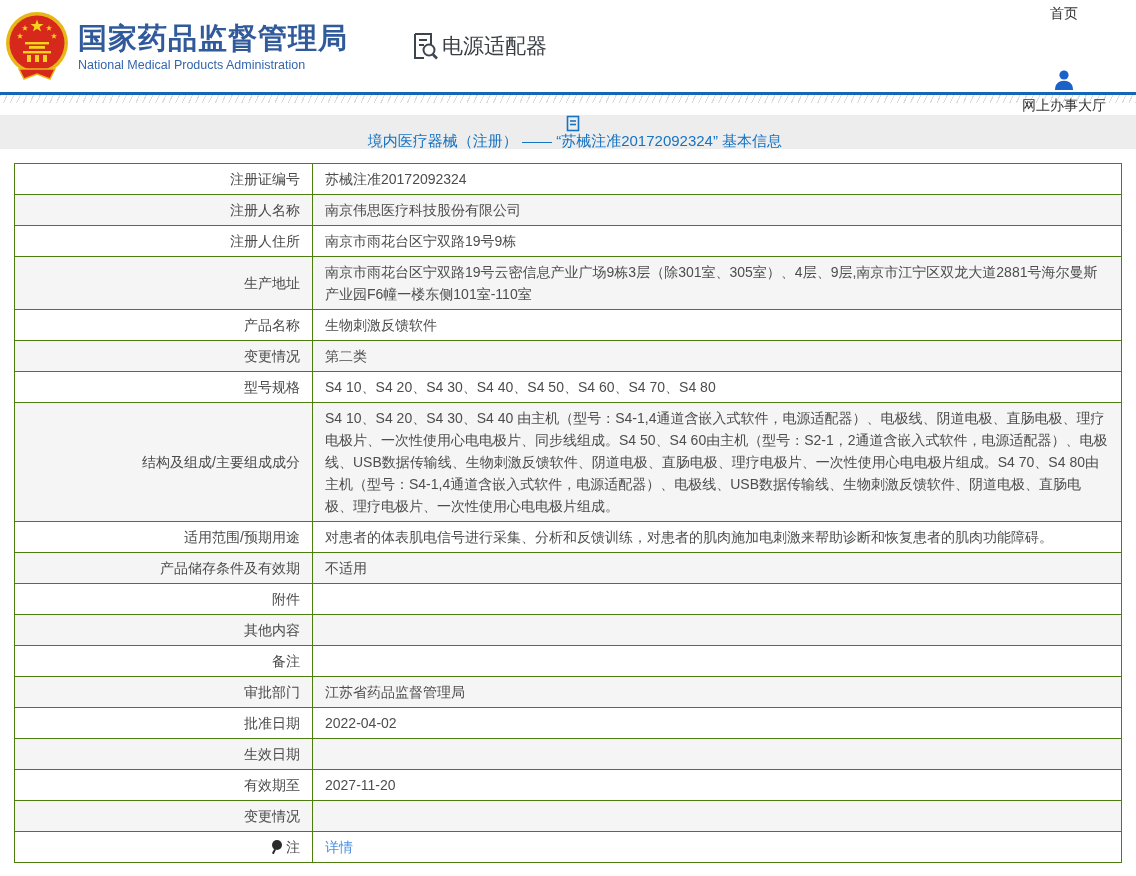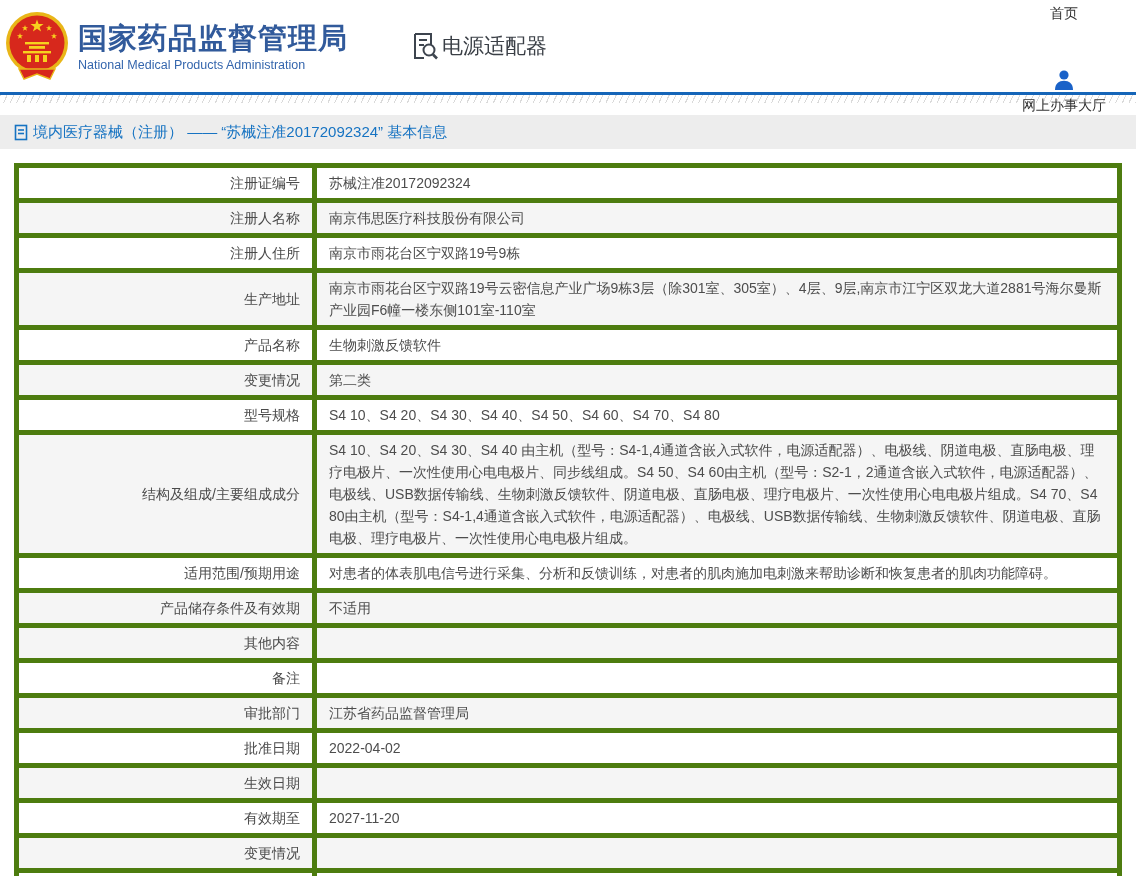--- a/index.html
+++ b/index.html
@@ -28,32 +28,32 @@
   .nav-item span.nav-label { font-size:14px; color:#333; margin-top:6px; }
   
   .blue-line { height:3px; background:#1565b8; }
   .hatch {
     height:8px;
     background:repeating-linear-gradient(115deg,#dadada 0 1px,#ffffff 1px 6px);
   }
   
   .breadcrumb {
     margin-top:12px; height:34px; background:#ededed;
-    display:flex; align-items:center; padding-left:14px;
+    display:flex; align-items:center; padding-left:14px;flex-direction:column;
   }
   .bc-icon { display:flex; margin-right:5px; }
   .bc-text { font-size:15px; color:#1673c2; }
   
   .info-table {
     margin:14px; width:1108px;
     border-collapse:collapse; table-layout:fixed;
     font-size:14px;
   }
   .info-table th, .info-table td {
-    border:5px solid #4d7c0f;
+    border:1px solid #4d7c0f;
     padding:4px 12px; line-height:22px; height:22px;
     vertical-align:middle;
   }
   .info-table th {
     width:298px; text-align:right; font-weight:normal; color:#4a4a4a;
   }
   .info-table td { text-align:left; color:#4d4d4d; word-break:break-all; }
   .info-table tr.alt { background:#f5f5f5; }
   .info-table a { color:#4a90e2; text-decoration:none; cursor:pointer; }
   .note-icon { display:inline-block; width:11px; height:13px; position:relative; margin-right:3px; vertical-align:-1px; }
@@ -179,20 +179,24 @@
         <td>S4 10、S4 20、S4 30、S4 40 由主机（型号：S4-1,4通道含嵌入式软件，电源适配器）、电极线、阴道电极、直肠电极、理疗电极片、一次性使用心电电极片、同步线组成。S4 50、S4 60由主机（型号：S2-1，2通道含嵌入式软件，电源适配器）、电极线、USB数据传输线、生物刺激反馈软件、阴道电极、直肠电极、理疗电极片、一次性使用心电电极片组成。S4 70、S4 80由主机（型号：S4-1,4通道含嵌入式软件，电源适配器）、电极线、USB数据传输线、生物刺激反馈软件、阴道电极、直肠电极、理疗电极片、一次性使用心电电极片组成。</td>
       </tr>
       <tr>
         <th>适用范围/预期用途</th>
         <td>对患者的体表肌电信号进行采集、分析和反馈训练，对患者的肌肉施加电刺激来帮助诊断和恢复患者的肌肉功能障碍。</td>
       </tr>
       <tr class="alt">
         <th>产品储存条件及有效期</th>
         <td>不适用</td>
       </tr>
+      <tr>
+        <th>附件</th>
+        <td></td>
+      </tr>
       <tr class="alt">
         <th>其他内容</th>
         <td></td>
       </tr>
       <tr>
         <th>备注</th>
         <td></td>
       </tr>
       <tr class="alt">
         <th>审批部门</th>

